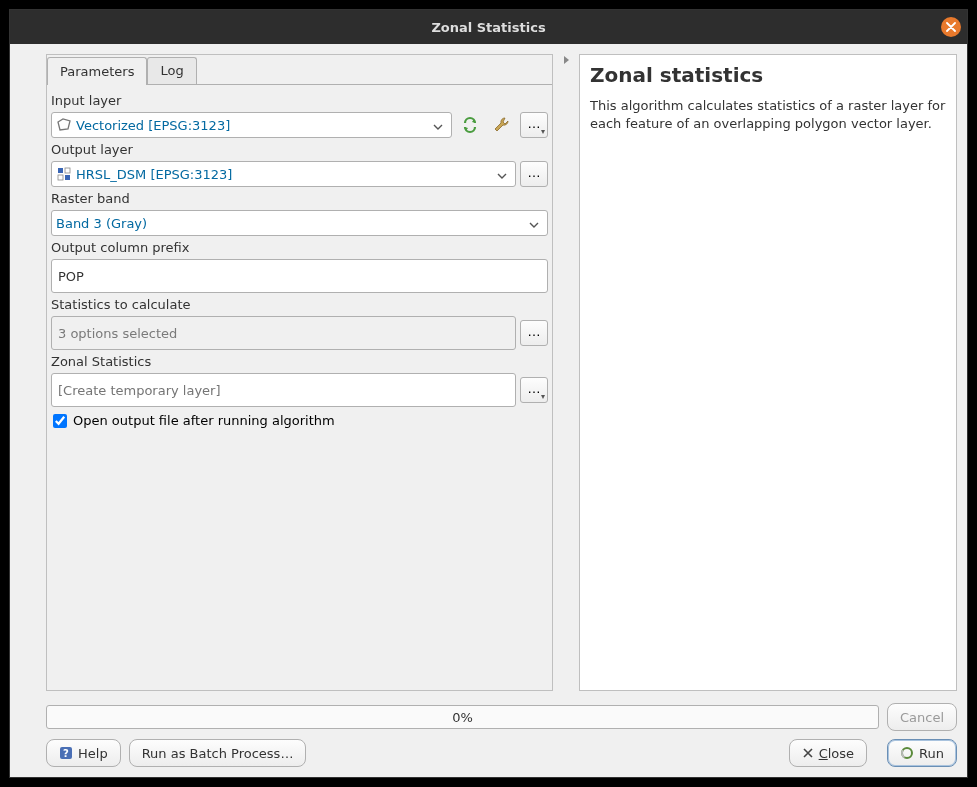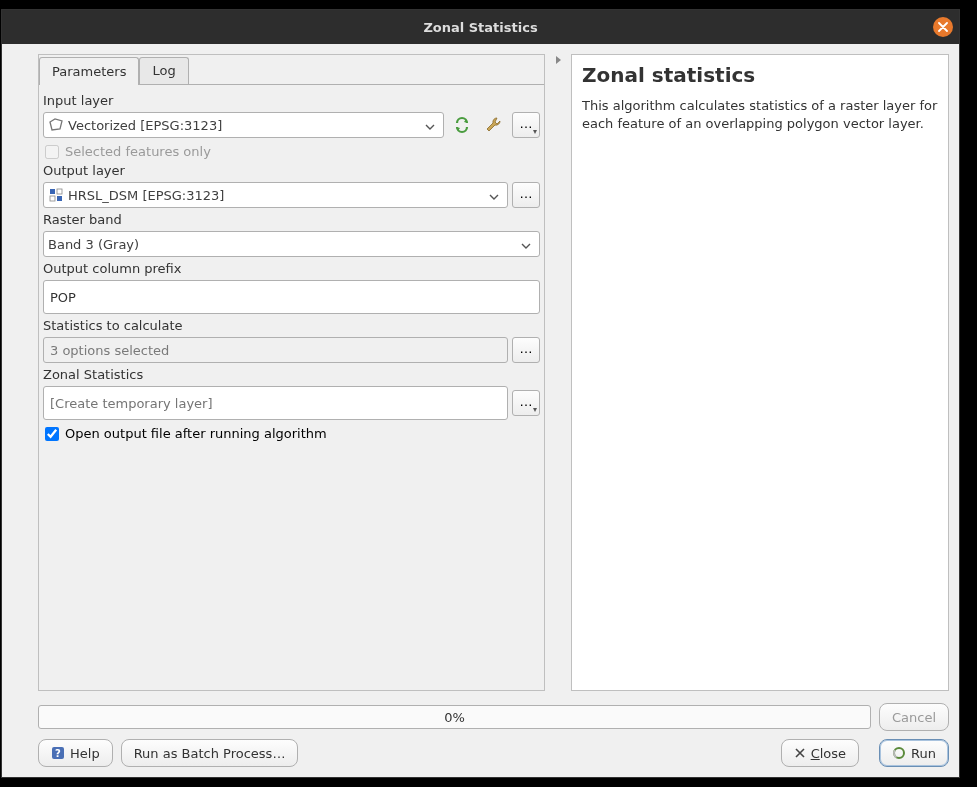--- a/index.html
+++ b/index.html
@@ -1,42 +1,42 @@
 <!DOCTYPE html>
 <html><head>
 <meta charset="utf-8">
 <style>
 * { box-sizing: border-box; margin: 0; padding: 0; font-family: "DejaVu Sans", "Liberation Sans", Arial, sans-serif; }
 body { background: #000; width: 977px; height: 787px; overflow: hidden; }
-.window { position: absolute; left: 1px; top: 9px; width: 959px; height: 769px; background: #f0f0f0; border: 1px solid #333; }
+.window { position: absolute; left: 9px; top: 9px; width: 959px; height: 769px; background: #f0f0f0; border: 1px solid #333; }
 .titlebar { height: 34px; background: #2d2d2d; display: flex; align-items: center; justify-content: center; position: relative; }
 .titlebar-title { color: #ddd; font-size: 13px; font-weight: bold; }
 .close-btn { position: absolute; right: 6px; top: 7px; width: 20px; height: 20px; border-radius: 50%; background: #e8792c; display: flex; align-items: center; justify-content: center; cursor: pointer; }
 .close-btn svg { width: 10px; height: 10px; }
 .body { padding: 10px 10px 10px 10px; height: calc(100% - 34px); display: flex; flex-direction: column; margin-left: 26px; }
 .top-area { display: flex; gap: 8px; flex: 1; min-height: 0; }
 .left-pane { flex: 1; display: flex; flex-direction: column; border: 1px solid #bfbfbf; background: #f0f0f0; min-height: 0; }
 .tabs-row { display: flex; align-items: flex-end; height: 29px; padding-left: 0; }
 .tab { border: 1px solid #b0b0b0; border-bottom: none; padding: 5px 12px 6px; font-size: 13px; background: #e8e8e8; color: #333; border-top-left-radius: 3px; border-top-right-radius: 3px; margin-right: 0; cursor: pointer; }
 .tab.active { background: #f0f0f0; font-weight: normal; position: relative; top: 1px; padding-top: 6px; }
 .tab-content { border-top: 1px solid #b0b0b0; padding: 4px 4px; flex: 1; overflow: auto; }
 .form-label { font-size: 13px; color: #333; margin: 4px 0 4px 0; display: block; }
 .row { display: flex; align-items: center; gap: 4px; margin-bottom: 2px; }
-.combo { flex: 1; display: flex; align-items: center; border: 1px solid #b0b0b0; background: #fff; height: 26px; border-radius: 3px; padding: 0 4px; font-size: 13px; color: #404040; }
+.combo { flex: 1; display: flex; align-items: center; border: 1px solid #b0b0b0; background: #fff; height: 26px; border-radius: 3px; padding: 0 4px; font-size: 13px; color: #0369a1; }
 .combo .combo-text { flex: 1; white-space: nowrap; overflow: hidden; text-overflow: ellipsis; }
 .combo .chevron { width: 18px; text-align: center; color: #555; }
 .icon-btn { width: 28px; height: 26px; border: 1px solid transparent; background: transparent; border-radius: 3px; display: flex; align-items: center; justify-content: center; cursor: pointer; }
 .small-btn { width: 28px; height: 26px; border: 1px solid #b0b0b0; background: linear-gradient(#fdfdfd,#ededed); border-radius: 3px; display: flex; align-items: center; justify-content: center; font-size: 13px; cursor: pointer; position: relative; }
 .small-btn .dots { position: relative; top: -2px; }
 .small-btn .mini-chev { position: absolute; right: 2px; bottom: 1px; font-size: 8px; color: #555; }
 .checkbox-row { display: flex; align-items: center; gap: 6px; margin: 6px 0 4px 2px; font-size: 13px; }
 .checkbox-row.disabled { color: #9a9a9a; }
 .checkbox-row input[type=checkbox] { width: 14px; height: 14px; }
 .text-input { flex: 1; border: 1px solid #b0b0b0; background: #fff; height: 26px; border-radius: 3px; padding: 16px 6px; font-size: 13px; color: #333; }
-.readonly-input { flex: 1; border: 1px solid #b0b0b0; background: #f0f0f0; height: 26px; border-radius: 3px; padding: 8px 6px; font-size: 13px; color: #7a7a7a; display: flex; align-items: center; }
+.readonly-input { flex: 1; border: 1px solid #b0b0b0; background: #f0f0f0; height: 26px; border-radius: 3px; padding: 16px 6px; font-size: 13px; color: #7a7a7a; display: flex; align-items: center; }
 .splitter-handle { width: 10px; display: flex; align-items: flex-start; justify-content: center; padding-top: 1px; cursor: col-resize; }
 .splitter-handle svg { width: 8px; height: 10px; }
 .right-pane { width: 378px; border: 1px solid #bfbfbf; background: #fff; padding: 8px 10px; }
 .right-title { font-size: 20px; font-weight: bold; color: #333; margin-bottom: 10px; }
 .right-desc { font-size: 13px; color: #333; line-height: 1.35; }
 .bottom-area { margin-top: 12px; }
 .progress-row { display: flex; align-items: center; gap: 8px; margin-bottom: 8px; }
 .progress { flex: 1; height: 24px; border: 1px solid #b0b0b0; border-radius: 3px; background: #fafafa; display: flex; align-items: center; justify-content: center; font-size: 13px; color: #333; }
 .btn { height: 28px; border: 1px solid #b0b0b0; background: linear-gradient(#fdfdfd,#ededed); border-radius: 8px; padding: 0 12px; font-size: 13px; color: #333; display: inline-flex; align-items: center; gap: 5px; cursor: pointer; }
 .btn:disabled, .btn.disabled { color: #9a9a9a; cursor: default; }
@@ -96,24 +96,20 @@
               <svg width="20" height="20" viewBox="0 0 20 20">
                 <path d="M13 3 a4 4 0 0 0 -4 5 L3 14 l2 2 6-6 a4 4 0 0 0 5-4 l-3 3 -2-2 z" fill="#c9a656" stroke="#8a6a2a" stroke-width="0.8"></path>
               </svg>
             </div>
             <div class="small-btn">
               <span class="dots">…</span>
               <span class="mini-chev">▾</span>
             </div>
           </div>
 
-          <label class="checkbox-row disabled">
-            <input type="checkbox" disabled="" style="">
-            <span>Selected features only</span>
-          </label>
 
           <span class="form-label">Output layer</span>
           <div class="row">
             <div class="combo">
               <span class="combo-icon">
                 <svg width="16" height="16" viewBox="0 0 16 16">
                   <rect x="2" y="2" width="5" height="5" fill="#3a66b5"></rect>
                     <rect x="9" y="2" width="5" height="5" fill="#fff" stroke="#888" stroke-width="0.8"></rect>
                   <rect x="2" y="9" width="5" height="5" fill="#fff" stroke="#888" stroke-width="0.8"></rect>
                     <rect x="9" y="9" width="5" height="5" fill="#3a66b5"></rect>

